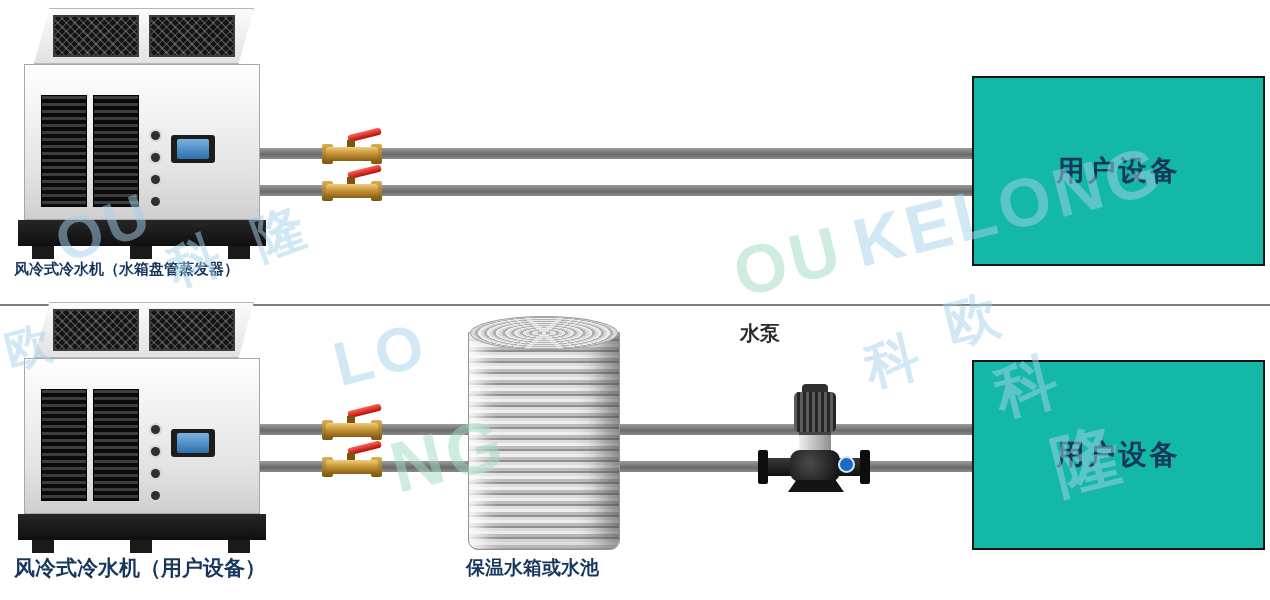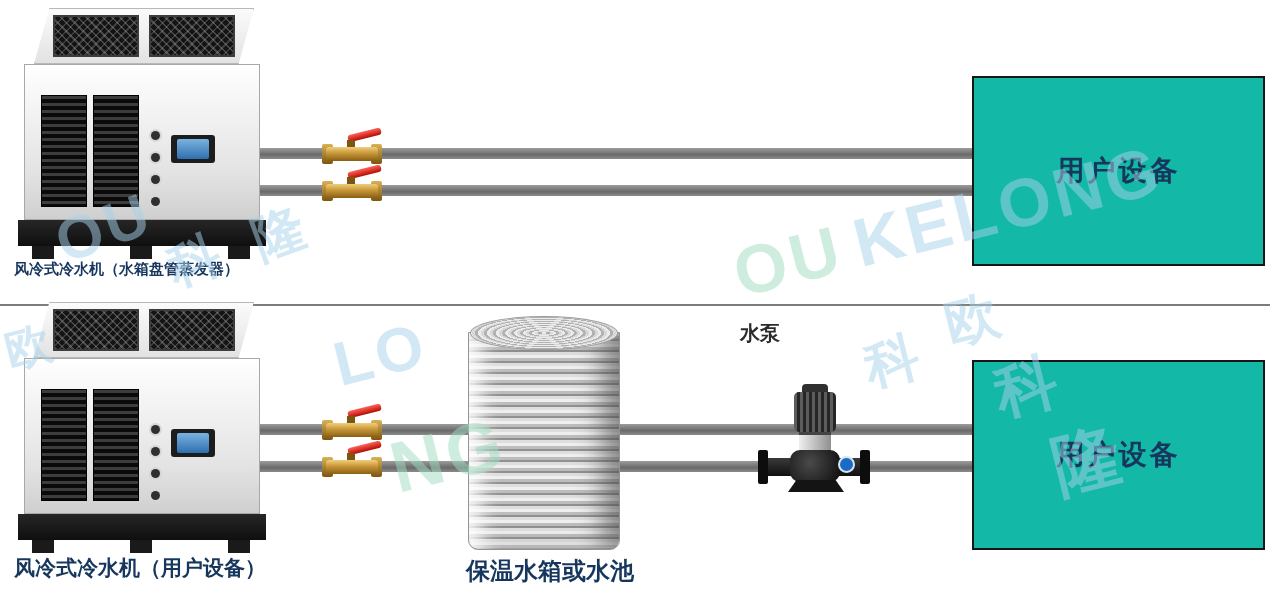--- a/index.html
+++ b/index.html
@@ -209,14 +209,14 @@
   <div class="pump-volute"></div>
   <div class="pump-badge"></div>
   <div class="pump-base"></div>
 </div>
 
 <div class="eq-box" style="left:972px;top:360px">
   <span>用户设备</span>
 </div>
 
 <div class="label" style="left:740px;top:320px;font-size:20px;color:var(--pumpgray)">水泵</div>
-<div class="label" style="left:466px;top:555px;font-size:24px">保温水箱或水池</div>
+<div class="label" style="left:466px;top:555px;font-size:19px">保温水箱或水池</div>
 <div class="label" style="left:14px;top:554px;font-size:21px">风冷式冷水机（用户设备）</div>
 
 </body></html>

